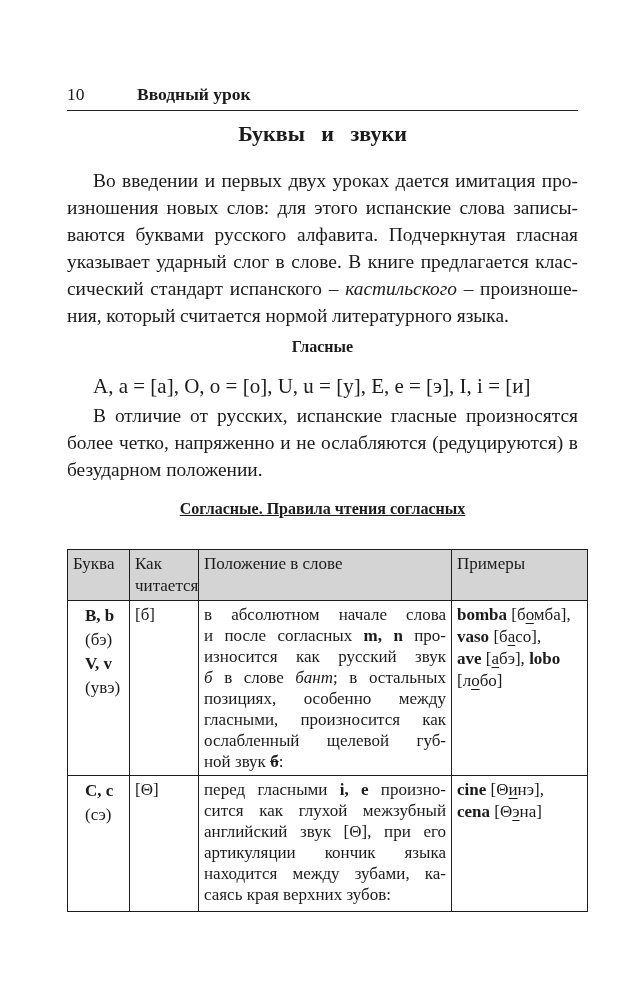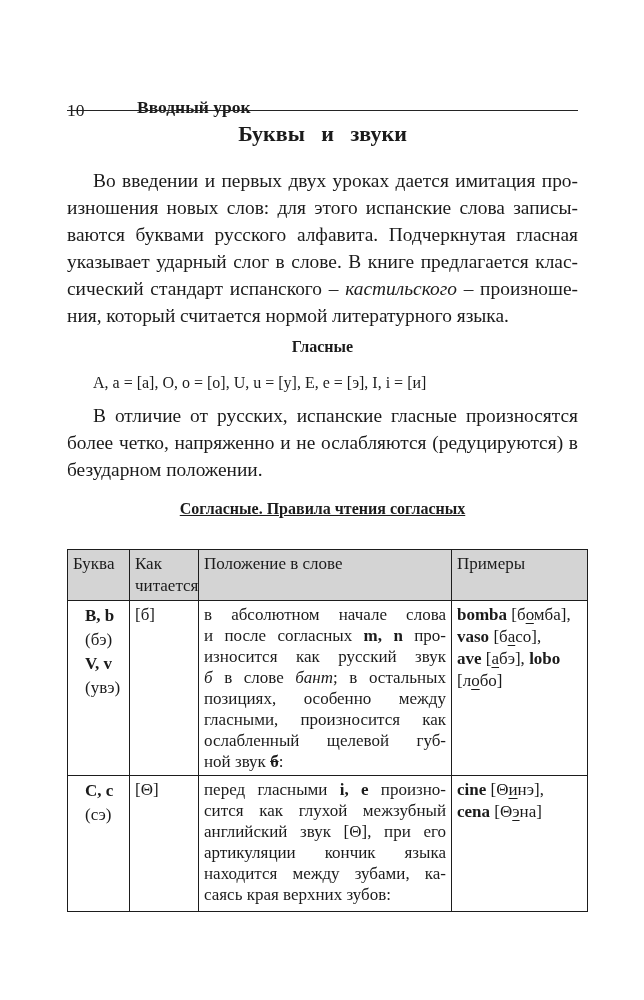--- a/index.html
+++ b/index.html
@@ -5,36 +5,36 @@
   html,body{margin:0;padding:0;}
   body{
     width:644px;height:1000px;position:relative;background:#ffffff;
     font-family:"Liberation Serif","DejaVu Serif",serif;color:#1b1b1b;
     overflow:hidden;
   }
   .page{position:absolute;inset:0;}
 
   
   .runhead{position:absolute;left:67px;top:84px;width:511px;font-size:17.5px;}
-  .pagenum{position:absolute;left:0;top:16px;text-align:center;}
-  .runtitle{position:absolute;left:70px;top:13px;font-weight:bold;}
+  .pagenum{position:absolute;left:0;top:0;text-align:center;}
+  .runtitle{position:absolute;left:70px;top:0;font-weight:bold;}
   .rule{position:absolute;left:67px;top:110px;width:511px;border-top:1.6px solid #242424;}
 
   
   .title{position:absolute;left:67px;top:121px;width:511px;text-align:center;
          font-size:22px;font-weight:bold;word-spacing:0.5em;}
   .h2{position:absolute;left:67px;width:511px;text-align:center;font-weight:bold;font-size:16px;}
   .h2.vowels{top:338px;}
   .h2.cons{top:500px;text-decoration:underline;}
 
   
   .para{position:absolute;left:67px;width:511px;font-size:19.4px;line-height:27px;}
   .para.intro{top:167px;}
   .para.vow{top:402px;}
-  .formula{position:absolute;left:67px;top:374px;width:511px;font-size:16px;
+  .formula{position:absolute;left:67px;top:374px;width:511px;font-size:21px;
            padding-left:26px;box-sizing:border-box;}
 
   .line{text-align:left;}
   .just .line.jl{text-align:justify;text-align-last:justify;}
   .para-ind .line:first-child{padding-left:26px;box-sizing:border-box;}
 
   
   .b{font-weight:bold;}
   .i{font-style:italic;}
   .u{text-decoration:underline;text-underline-offset:2.5px;}

